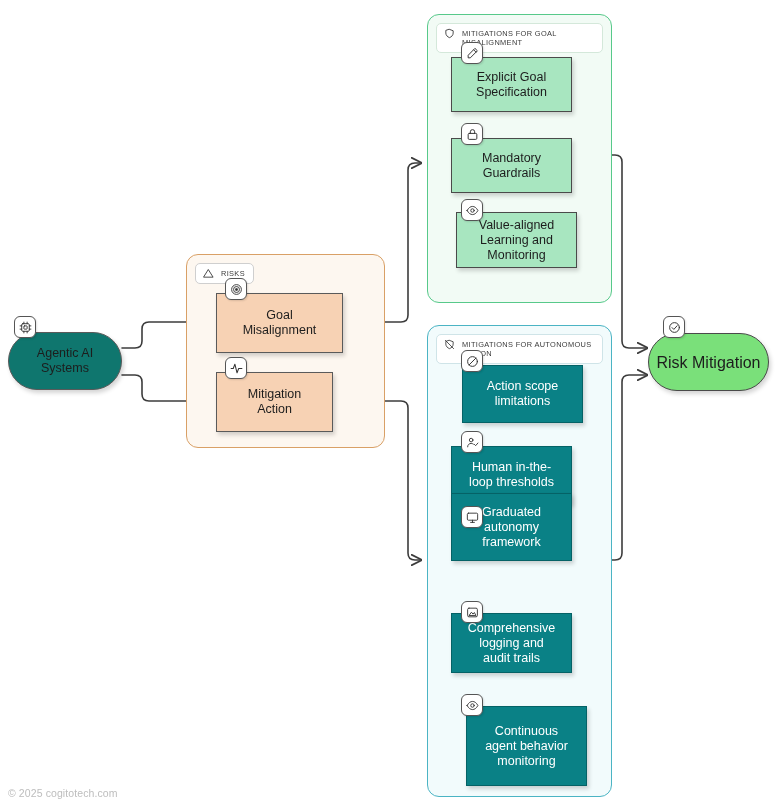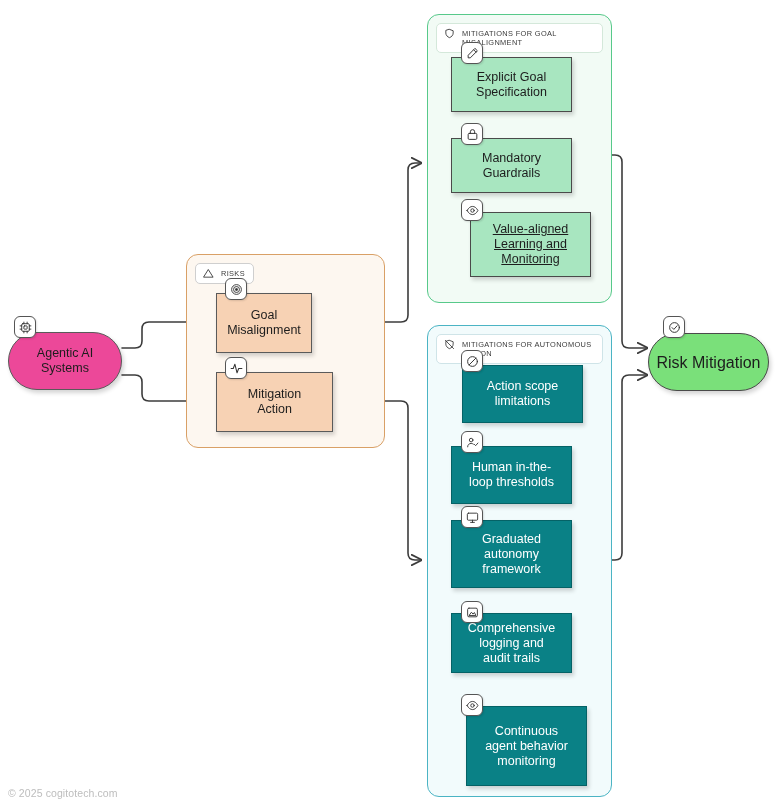--- a/index.html
+++ b/index.html
@@ -103,21 +103,21 @@
   .node .node-label {
     display: block;
     white-space: pre-line;
     line-height: 15px;
   }
   .node-pill {
     border-radius: 999px;
   }
 
   .node-blue {
-    background: #ec4899;
+    background: #0f766e;
     border: 1.4px solid #5a5a5a;
     color: #1d1d1d;
   }
   .node-blue .node-label { font-size: 12.5px; }
 
   .node-orange {
     background: #f7d2b4;
     border: 1.4px solid #5a5a5a;
     color: #1d1d1d;
   }
@@ -214,21 +214,21 @@
     <div class="group-header">
       <span class="hdr-icon">
         <svg viewBox="0 0 24 24" fill="none" stroke="#333" stroke-width="1.9" stroke-linecap="round" stroke-linejoin="round">
           <path d="M12 4 L22 20 H2 Z"></path>
         </svg>
       </span>
       <span class="hdr-label">RISKS</span>
     </div>
   </div>
 
-  <div class="node node-orange" style="left:216px; top:293px; width:96px; height:60px;">
+  <div class="node node-orange" style="left:216px; top:293px; width:127px; height:60px;">
     <span class="node-label">Goal
 Misalignment</span>
   </div>
   <div class="node-badge" style="left:225px; top:278px;">
     <svg viewBox="0 0 24 24" fill="none" stroke="#333" stroke-width="1.7">
       <circle cx="12" cy="12" r="9"></circle>
       <circle cx="12" cy="12" r="5.5"></circle>
       <circle cx="12" cy="12" r="2" fill="#333"></circle>
     </svg>
   </div>
@@ -270,21 +270,21 @@
     <span class="node-label">Mandatory
 Guardrails</span>
   </div>
   <div class="node-badge" style="left:461px; top:123px;">
     <svg viewBox="0 0 24 24" fill="none" stroke="#333" stroke-width="1.8" stroke-linecap="round" stroke-linejoin="round">
       <rect x="4" y="10" width="16" height="11" rx="2"></rect>
       <path d="M8 10 V7 a4 4 0 0 1 8 0 v3"></path>
     </svg>
   </div>
 
-  <div class="node node-greenlight" style="left:470px; top:212px; width:121px; height:65px;text-decoration:underline;">
+  <div class="node node-greenlight" style="left:456px; top:212px; width:121px; height:56px;">
     <span class="node-label">Value-aligned
 Learning and
 Monitoring</span>
   </div>
   <div class="node-badge" style="left:461px; top:199px;">
     <svg viewBox="0 0 24 24" fill="none" stroke="#333" stroke-width="1.7" stroke-linecap="round" stroke-linejoin="round">
       <path d="M2 12 C5 6.5 8.6 4.5 12 4.5 C15.4 4.5 19 6.5 22 12 C19 17.5 15.4 19.5 12 19.5 C8.6 19.5 5 17.5 2 12 Z"></path>
       <circle cx="12" cy="12" r="3.2"></circle>
     </svg>
   </div>
@@ -318,21 +318,21 @@
 loop thresholds</span>
   </div>
   <div class="node-badge" style="left:461px; top:431px;">
     <svg viewBox="0 0 24 24" fill="none" stroke="#333" stroke-width="1.7" stroke-linecap="round" stroke-linejoin="round">
       <circle cx="9.5" cy="7.5" r="3.3"></circle>
       <path d="M3 20 c0-3.9 2.9-6.3 6.5-6.3 1.6 0 3 .5 4.1 1.3"></path>
       <path d="M15.5 15.5 L17.8 17.8 L22 13"></path>
     </svg>
   </div>
 
-  <div class="node node-teal" style="left:451px; top:520px; width:121px; height:68px;">
+  <div class="node node-teal" style="left:451px; top:493px; width:121px; height:68px;">
     <span class="node-label">Graduated
 autonomy
 framework</span>
   </div>
   <div class="node-badge" style="left:461px; top:506px;">
     <svg viewBox="0 0 24 24" fill="none" stroke="#333" stroke-width="1.7" stroke-linecap="round" stroke-linejoin="round">
       <rect x="2.5" y="4" width="19" height="13" rx="2"></rect>
       <path d="M8.5 21 h7 M12 17 v4"></path>
     </svg>
   </div>

